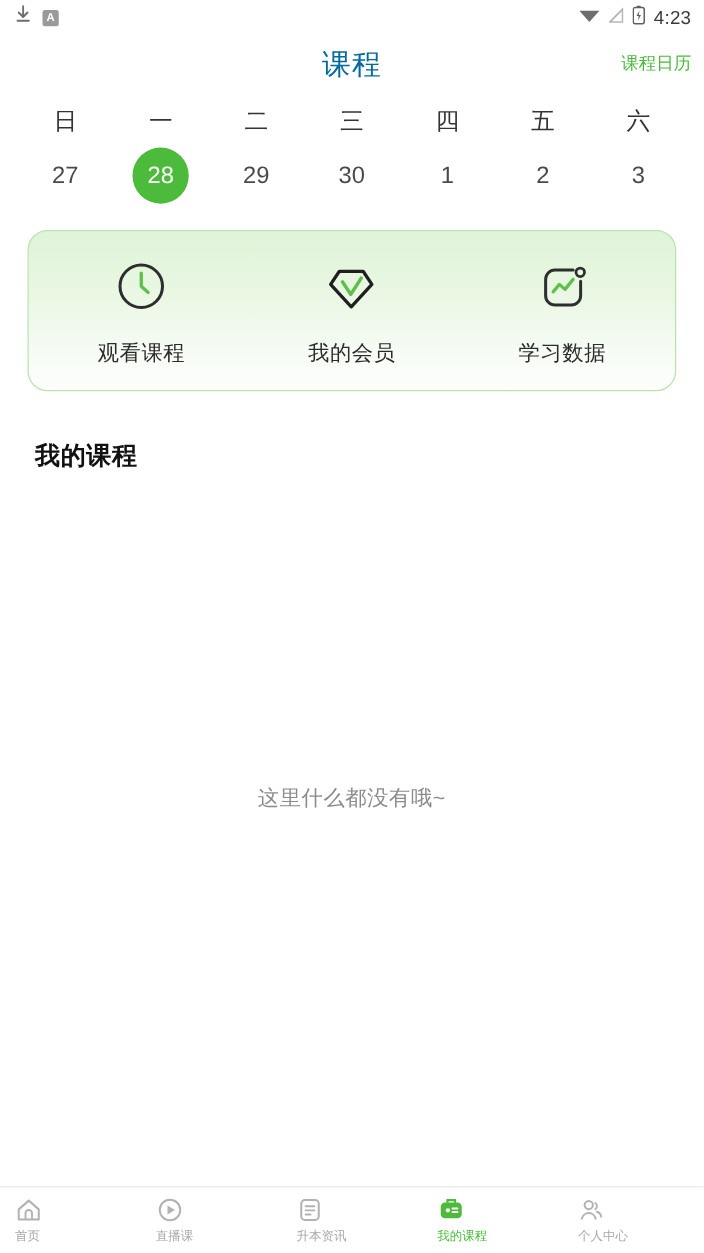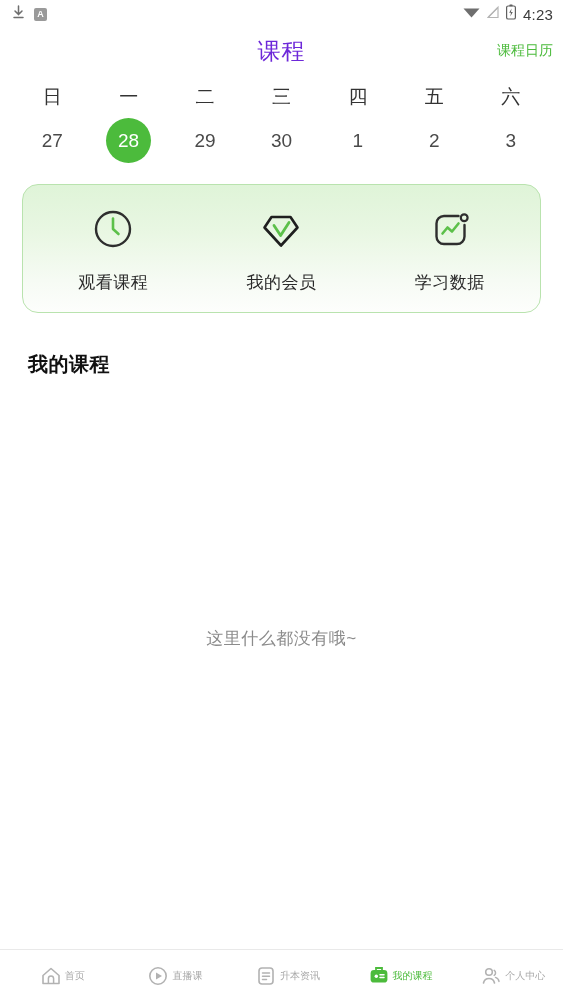--- a/index.html
+++ b/index.html
@@ -50,21 +50,21 @@
   
   .header {
     height: 46px;
     position: relative;
     display: flex;
     align-items: center;
     justify-content: center;
   }
   .header-title {
     font-size: 23px;
-    color: #6d28d9;
+    color: #0369a1;
     letter-spacing: 1px;
   }
   .header-link {
     position: absolute;
     right: 10px;
     top: 50%;
     transform: translateY(-50%);
     font-size: 14px;
     color: #4cbb3c;
   }
@@ -156,22 +156,21 @@
     left: 0; right: 0; bottom: 0;
     height: 52px;
     border-top: 1px solid #e9e9e9;
     background: #ffffff;
     display: flex;
     align-items: center;
   }
   .nav-item {
     flex: 1;
     display: flex;
-    flex-direction: row;
-    align-items: center;
+    flex-direction: column;
     justify-content: center;
     gap: 3px;
     margin-left: 12px;
   }
   .nav-label {
     font-size: 10px;
     color: #a8a8a8;
   }
   .nav-item.active .nav-label { color: #4cbb3c; }
   .nav-icon { line-height: 0; }

